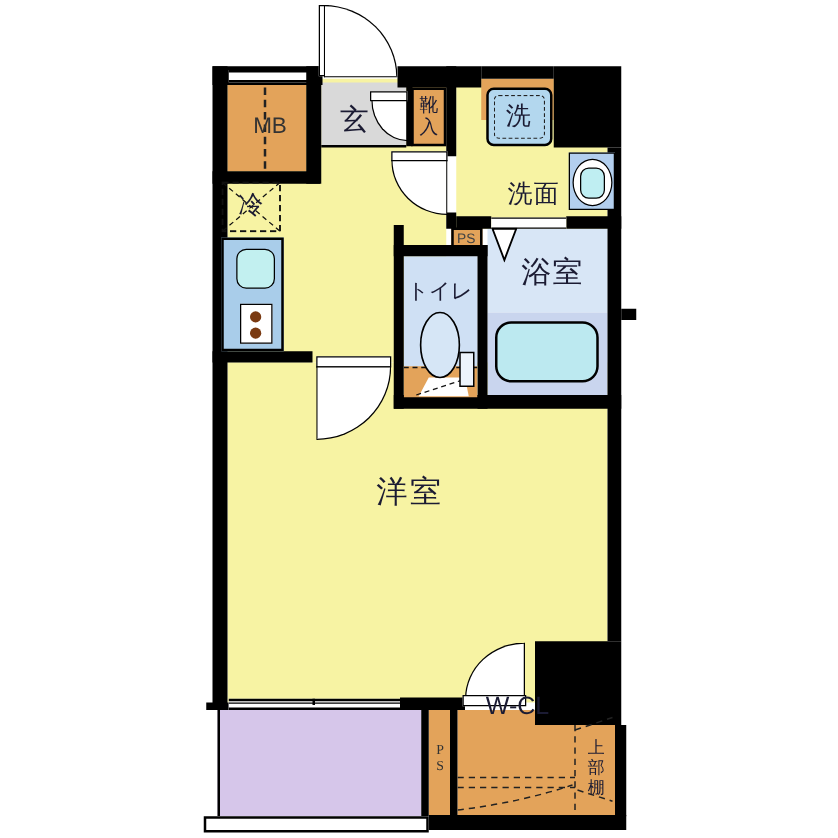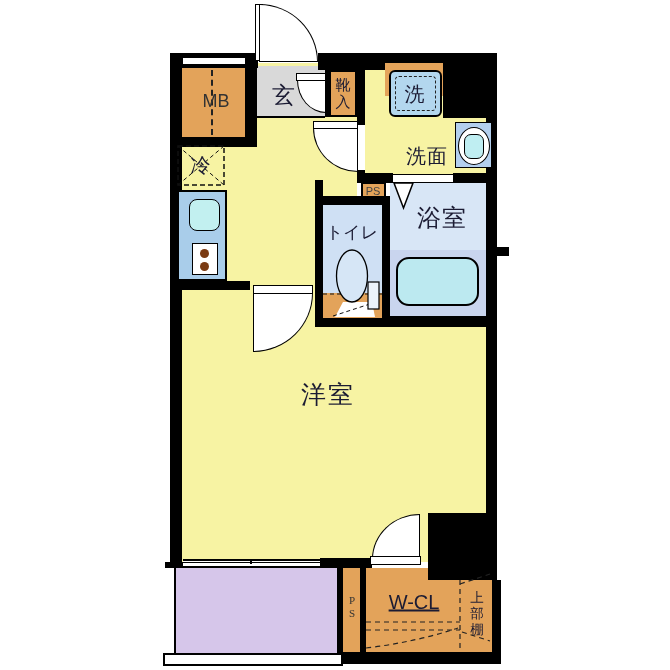--- a/index.html
+++ b/index.html
@@ -134,16 +134,16 @@
   <div class="vlbl" style="left:343px;top:94px;width:17px;font-size:15px;line-height:17px;">靴入</div>
   <div class="lbl" style="left:415px;top:94px;font-size:20px;">洗</div>
   <div class="lbl" style="left:427px;top:156px;font-size:20px;">洗面</div>
   <div class="lbl" style="left:442px;top:218px;font-size:24px;">浴室</div>
   <div class="lbl" style="left:352px;top:233px;font-size:17px;letter-spacing:0;">トイレ</div>
   <div class="lbl" style="left:201px;top:165px;font-size:20px;">冷</div>
   <div class="lbl" style="left:216px;top:101px;font-size:18px;color:#333;letter-spacing:0;">MB</div>
   <div class="lbl" style="left:373px;top:192px;font-size:11px;color:#444;letter-spacing:0;">PS</div>
   <div class="vlbl" style="left:352px;top:607px;width:10px;font-size:11px;line-height:13px;color:#333;">PS</div>
   <div class="lbl" style="left:328px;top:394px;font-size:25px;letter-spacing:2px;">洋室</div>
-  <div class="lbl" style="left:414px;top:602px;font-size:20px;letter-spacing:0;text-decoration:underline;">W-CL</div>
+  <div class="lbl" style="left:414px;top:566px;font-size:20px;letter-spacing:0;">W-CL</div>
   <div class="vlbl" style="left:477px;top:614px;width:15px;font-size:13.5px;line-height:16px;">上部棚</div>
 
 </div>
 
 </body></html>

